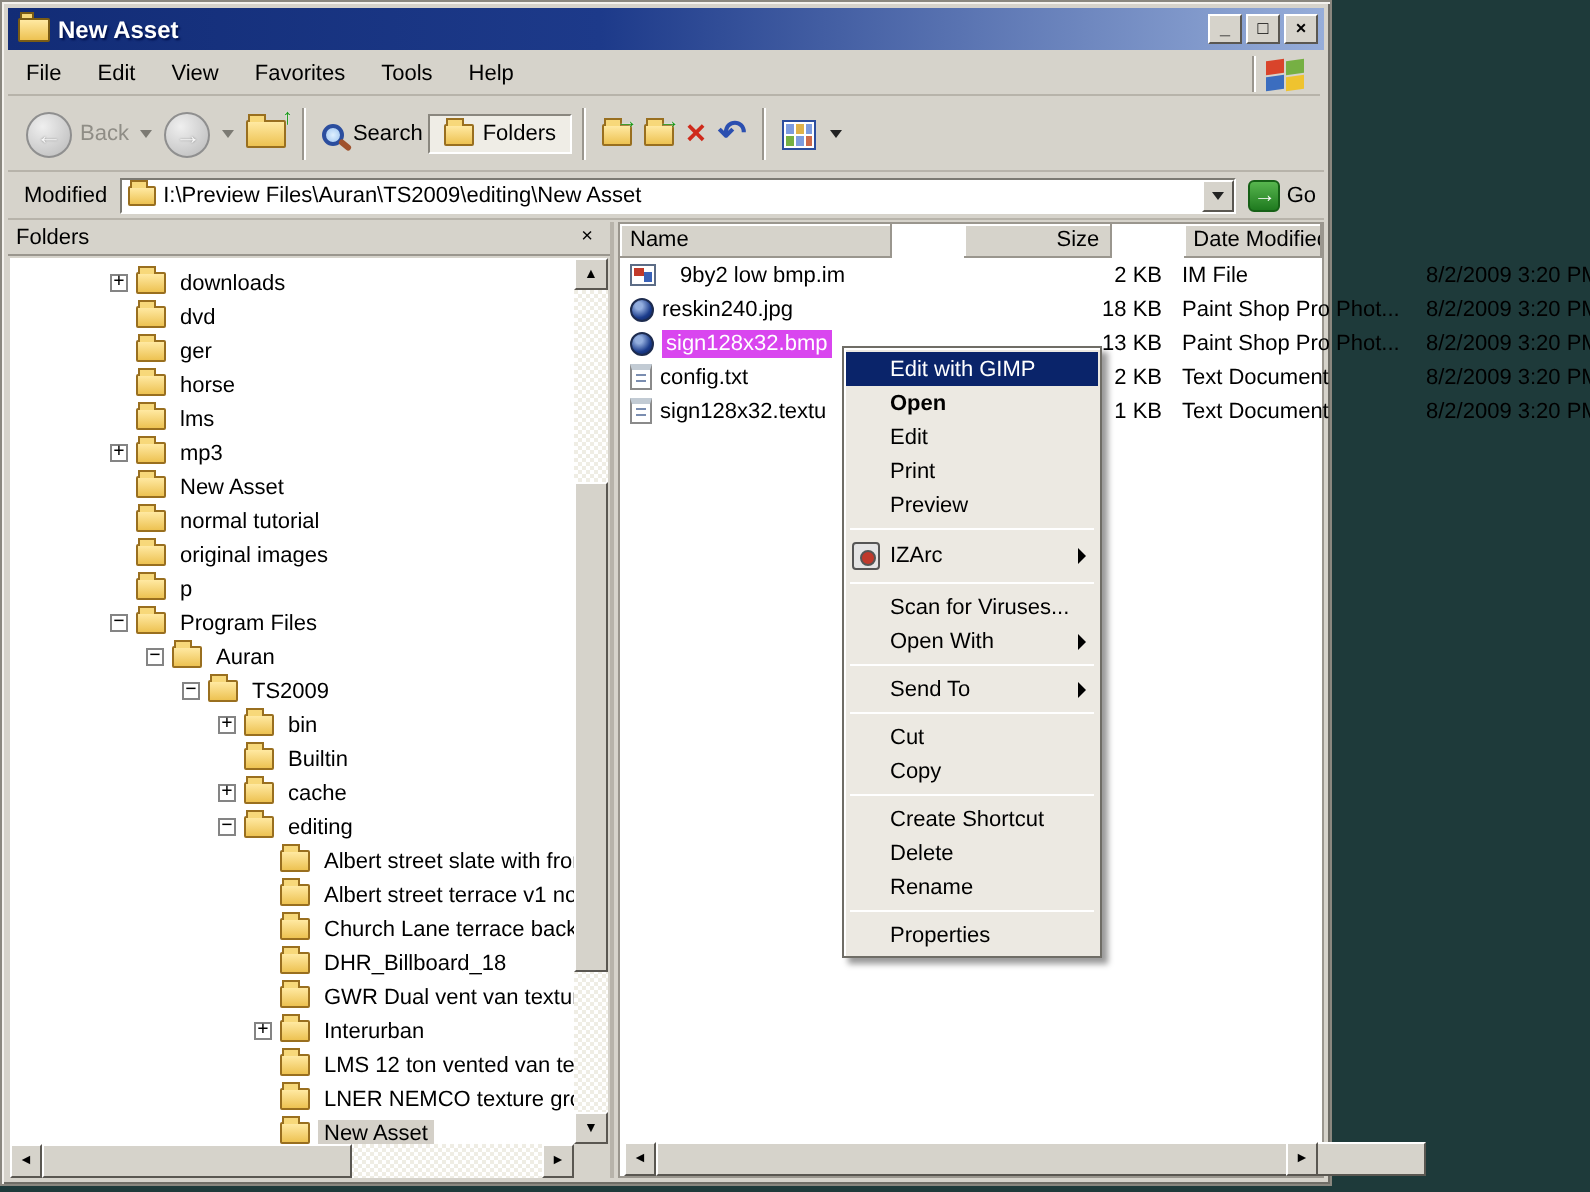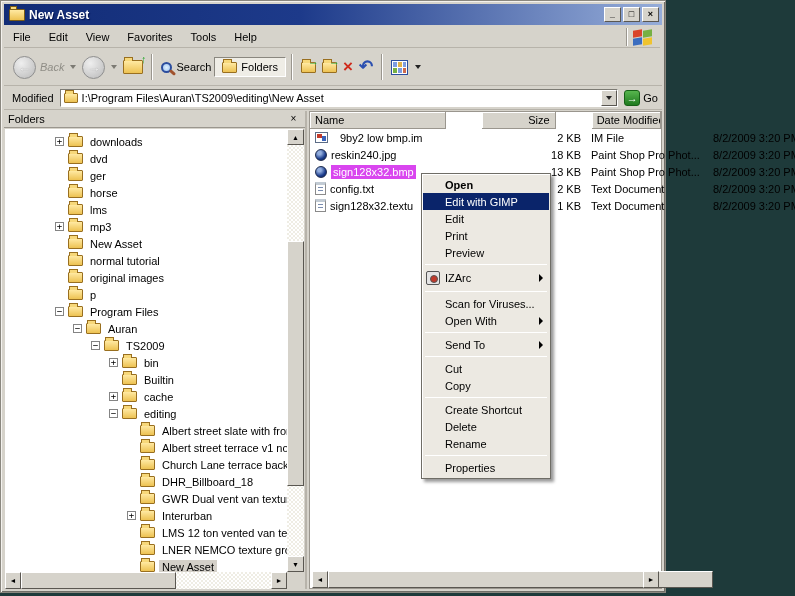--- a/index.html
+++ b/index.html
@@ -38,21 +38,21 @@
   .winlogo .y { left:11px; top:10px; background:#efc32f; }
 
   
   .toolbar { position:absolute; left:3px; top:48px; right:3px; height:37px;
              border-bottom:1px solid #b7b3aa; display:flex; align-items:center; padding-left:6px; }
   .tbtn { display:flex; align-items:center; gap:4px; padding:2px 3px; }
   .navcircle { width:23px; height:23px; border-radius:50%; flex:none;
                background:radial-gradient(circle at 35% 30%,#efefef,#b9b9b9);
                border:1px solid #8f8f8f; color:#f7f7f7; font-weight:bold; font-size:13px;
                text-align:center; line-height:21px; text-shadow:0 0 1px #777; }
-  .dim { color:#8f8d86;font-style:italic; }
+  .dim { color:#8f8d86; }
   .caret { width:0; height:0; border-left:3px solid transparent; border-right:3px solid transparent; border-top:4px solid #7c7a73; margin:0 3px; }
   .caret.dark { border-top-color:#222; }
   .tsep { width:2px; height:26px; border-left:1px solid #9a968e; border-right:1px solid #fff; margin:0 5px; }
   .fold { width:15px; height:11px; background:linear-gradient(180deg,#ffe9a2,#edc252);
           border:1px solid #996f1f; border-radius:1px; position:relative; flex:none; }
   .fold::before { content:""; position:absolute; top:-4px; left:0; width:7px; height:3px;
                   background:#f7d87a; border:1px solid #996f1f; border-bottom:none; }
   .fold.big { width:20px; height:14px; }
   .overarrow { position:absolute; font-size:11px; font-weight:bold; color:#1d9a1d; right:-4px; top:-8px; text-shadow:0 0 1px #fff; }
   .magnifier { width:11px; height:11px; border:2px solid #2b4d9e; border-radius:50%; position:relative; flex:none; background:radial-gradient(circle,#dff0ff,#9fc4ef); }
@@ -248,21 +248,21 @@
           <i></i>
         </span>
       <span class="caret dark"></span>
     </span>
   </div>
 
   <div class="addressbar">
     <span class="addr-label">Modified</span>
     <span class="addr-combo">
       <span class="fold"></span>
-      <span class="addr-text">I:\Program Files\Auran\TS2009\editing\New Asset</span>
+      <span class="addr-text">I:\Preview Files\Auran\TS2009\editing\New Asset</span>
       <span class="addr-drop">
           <span class="caret dark" style="margin:0"></span>
         </span>
     </span>
     <span class="go-seg">
       <span class="go-circle">→</span>
       <span>Go</span>
     </span>
   </div>
 
@@ -507,25 +507,25 @@
       <div class="hscroll file-hscroll">
         <span class="sb-btn left">◄</span>
         <span class="sb-track track"></span>
         <span class="sb-thumb thumb"></span>
         <span class="sb-btn right">►</span>
       </div>
     </div>
   </div>
 
   <div class="ctxmenu" id="ctx-menu">
+      <div class="mi selected">
+        <span>Edit with GIMP</span>
+      </div>
       <div class="mi bold">
         <span>Open</span>
-      </div>
-      <div class="mi selected">
-        <span>Edit with GIMP</span>
       </div>
       <div class="mi">
         <span>Edit</span>
       </div>
       <div class="mi">
         <span>Print</span>
       </div>
       <div class="mi">
         <span>Preview</span>
       </div>

